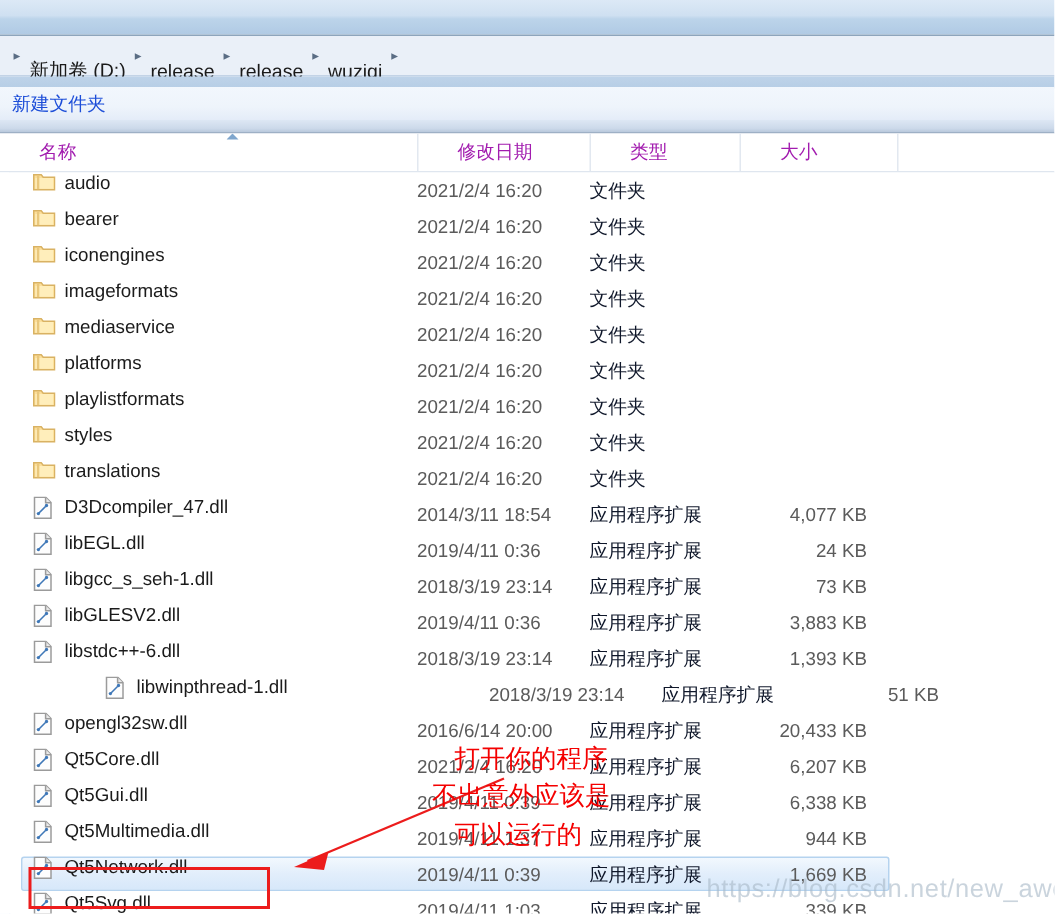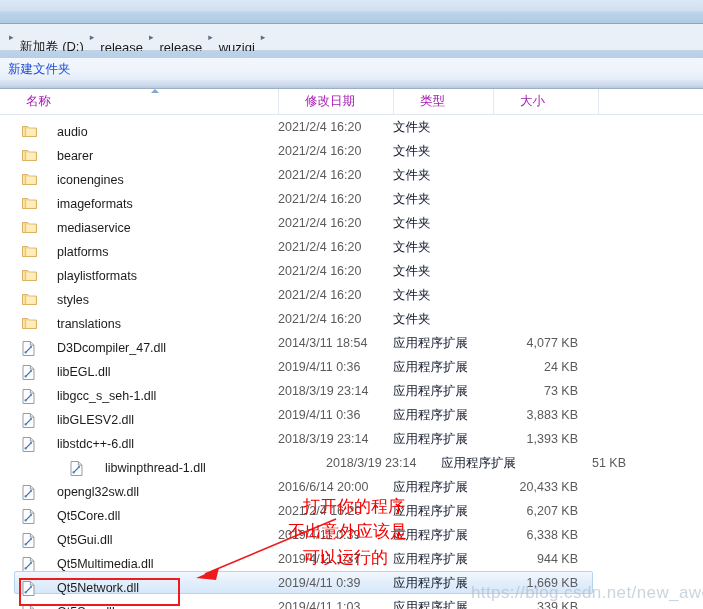--- a/index.html
+++ b/index.html
@@ -83,21 +83,21 @@
     position:absolute;left:0;top:115px;width:703px;height:494px;
     background:#fff;
   }
   .row{
     position:absolute;left:0;width:703px;height:24px;
     display:flex;align-items:center;
     font-size:12.5px;
   }
   .row .c-name{
     position:absolute;left:0;width:278px;height:24px;
-    display:flex;align-items:flex-end;gap:21px;padding-left:22px;
+    display:flex;align-items:flex-start;gap:7px;padding-left:22px;
     box-sizing:border-box;color:#1b1b1b;
   }
   .row .c-date{position:absolute;left:278px;width:95px;color:#5b5b5b;}
   .row .c-type{position:absolute;left:393px;width:100px;color:#0f172a;}
   .row .c-size{position:absolute;left:493px;width:85px;text-align:right;color:#5b5b5b;}
 
   .rowhl{
     position:absolute;left:14px;width:579px;height:23px;
     border:1px solid #b5d3ef;border-radius:2px;
     background:linear-gradient(to bottom,#f2f8fe 0%,#e2eefb 50%,#d7e8fa 100%);

